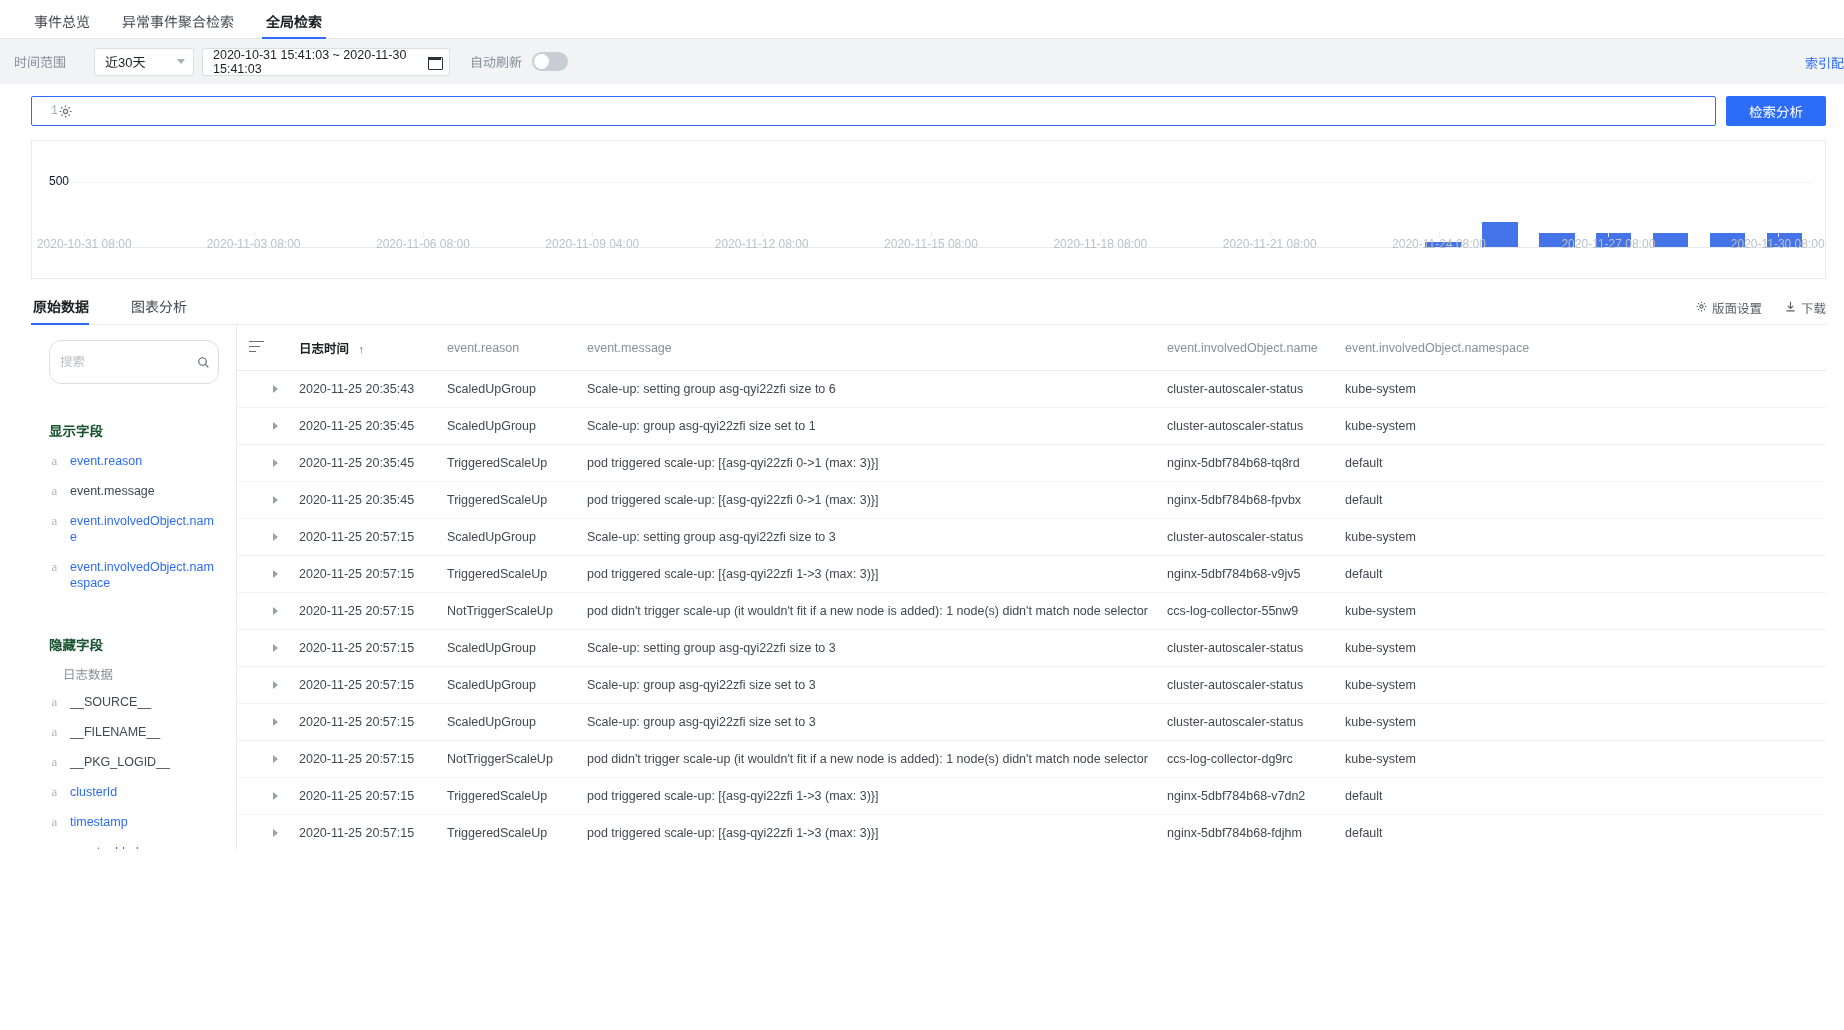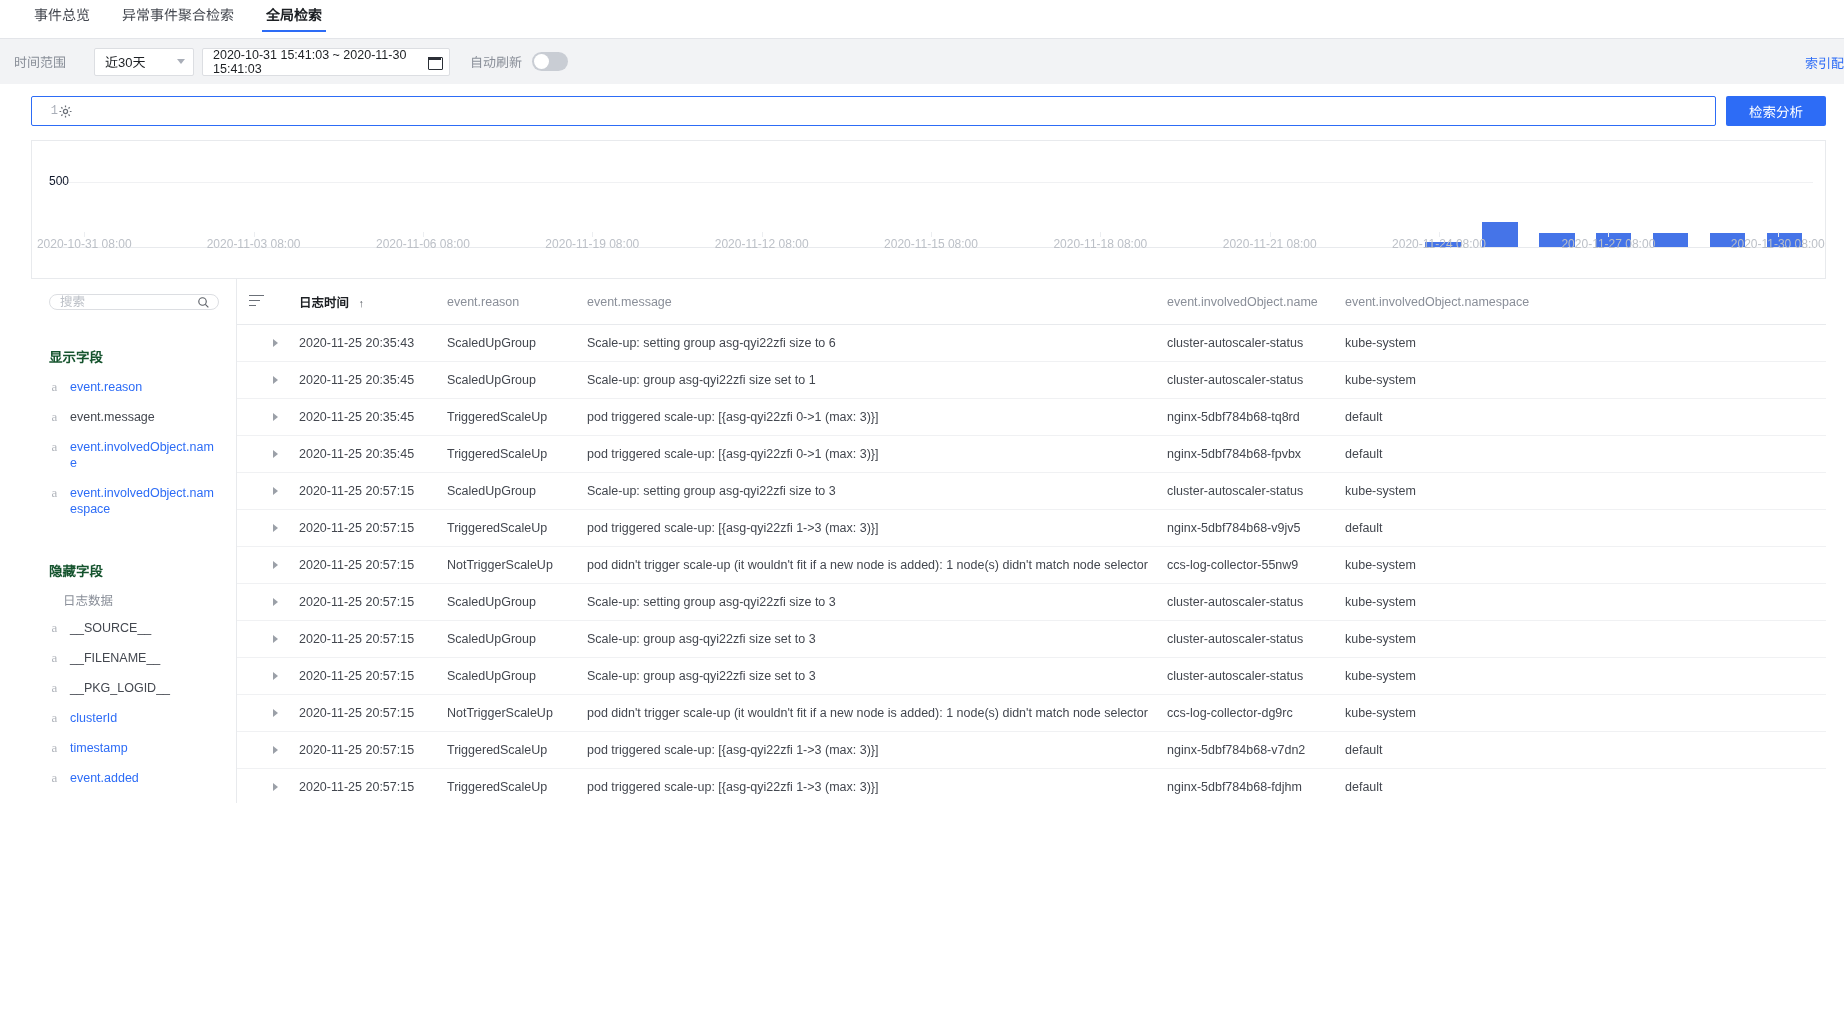--- a/index.html
+++ b/index.html
@@ -11,21 +11,21 @@
     font-size: 13px;
     color: #333;
     overflow: hidden;
   }
   .page { position: relative; width: 1844px; height: 1030px; background:#fff; }
 
   
   .topbar {
     height: 39px; background:#fff;
     border-bottom: 1px solid #e3e5e9;
-    display:flex; align-items:center; padding-left: 18px;
+    display:flex; align-items:flex-end; padding-left: 18px;
   }
   .topbar .tab {
     position: relative;
     padding: 0 16px 9px 16px;
     font-size: 14px; color:#43474f; cursor:pointer;
     line-height: 1;
   }
   .topbar .tab.active { color:#1c1f23; font-weight:700; }
   .topbar .tab.active::after {
     content:""; position:absolute; left:12px; right:12px; bottom:-1px;
@@ -130,21 +130,21 @@
   .sect-right { margin-left:auto; display:flex; gap: 22px; padding-bottom: 7px; }
   .tool { font-size:12.5px; color:#5b5f66; cursor:pointer; display:flex; align-items:center; gap:4px; }
 
   
   .body { display:flex; margin: 0 18px 0 31px; height: 524px; }
   .side {
     width: 206px; flex:0 0 206px; border-right:1px solid #e8eaed; padding: 15px 0 0 18px;
     overflow:hidden;
   }
   .search-wrap {
-    width: 170px; height: 16px; border:1px solid #dcdee2; border-radius:12px;
+    width: 170px; height: 44px; border:1px solid #dcdee2; border-radius:12px;
     display:flex; align-items:center; padding: 0 8px 0 10px; background:#fff;
   }
   .search-wrap input {
     border:none; outline:none; flex:1 1 auto; font-size:12.5px; color:#1c1f23;
     font-family:inherit; background:transparent; min-width:0;
   }
   .search-wrap input::placeholder { color:#bcc0c7; }
   .mag { width:13px;height:13px;flex:0 0 auto; }
   .grp-title { font-size:13.5px; font-weight:700; color:#14532d; margin: 36px 0 6px 0; }
   .sub-title { font-size:12.5px; color:#8a8f99; margin: 10px 0 4px 14px; }
@@ -245,38 +245,65 @@
       <div class="baseline"></div>
     </div>
     <div class="xaxis" id="xaxis">
         <div class="xtickmark" style="left: 2%;"></div>
         <div class="xtick" style="left: 2%;">2020-10-31 08:00</div>
         <div class="xtickmark" style="left: 11.6%;"></div>
         <div class="xtick" style="left: 11.6%;">2020-11-03 08:00</div>
         <div class="xtickmark" style="left: 21.2%;"></div>
         <div class="xtick" style="left: 21.2%;">2020-11-06 08:00</div>
         <div class="xtickmark" style="left: 30.8%;"></div>
-        <div class="xtick" style="left: 30.8%;">2020-11-19 08:00</div>
+        <div class="xtick" style="left: 30.8%;">2020-11-09 04:00</div>
         <div class="xtickmark" style="left: 40.4%;"></div>
         <div class="xtick" style="left: 40.4%;">2020-11-12 08:00</div>
         <div class="xtickmark" style="left: 50%;"></div>
         <div class="xtick" style="left: 50%;">2020-11-15 08:00</div>
         <div class="xtickmark" style="left: 59.6%;"></div>
         <div class="xtick" style="left: 59.6%;">2020-11-18 08:00</div>
         <div class="xtickmark" style="left: 69.2%;"></div>
         <div class="xtick" style="left: 69.2%;">2020-11-21 08:00</div>
         <div class="xtickmark" style="left: 78.8%;"></div>
         <div class="xtick" style="left: 78.8%;">2020-11-24 08:00</div>
         <div class="xtickmark" style="left: 88.4%;"></div>
         <div class="xtick" style="left: 88.4%;">2020-11-27 08:00</div>
         <div class="xtickmark" style="left: 98%;"></div>
         <div class="xtick" style="left: 98%;">2020-11-30 08:00</div>
       </div>
   </div>
 
+  <div class="sect">
+    <div class="tab2 active">原始数据</div>
+    <div class="tab2">图表分析</div>
+    <div class="sect-right">
+      <div class="tool">
+        <span>
+          <svg viewBox="0 0 16 16" width="13" height="13" aria-hidden="true">
+            <g fill="none" stroke="#5b5f66" stroke-width="1.3">
+              <circle cx="8" cy="8" r="2"></circle>
+              <path d="M8 2v1.6M8 12.4V14M2 8h1.6M12.4 8H14M3.8 3.8l1.2 1.2M11 11l1.2 1.2M12.2 3.8L11 5M5 11l-1.2 1.2"></path>
+            </g>
+          </svg>
+        </span>
+        <span>版面设置</span>
+      </div>
+      <div class="tool">
+        <span>
+          <svg viewBox="0 0 16 16" width="13" height="13" aria-hidden="true">
+            <g fill="none" stroke="#5b5f66" stroke-width="1.4">
+              <path d="M8 2v8M4.8 7.2L8 10.4l3.2-3.2M3 13.4h10"></path>
+            </g>
+          </svg>
+        </span>
+        <span>下载</span>
+      </div>
+    </div>
+  </div>
 
   <div class="body">
 
     <aside class="side">
       <div class="search-wrap">
         <input type="text" placeholder="搜索" style="">
         <span class="mag">
           <svg viewBox="0 0 16 16" width="13" height="13" aria-hidden="true">
             <g fill="none" stroke="#5b5f66" stroke-width="1.4">
               <circle cx="6.8" cy="6.8" r="4.6"></circle>

